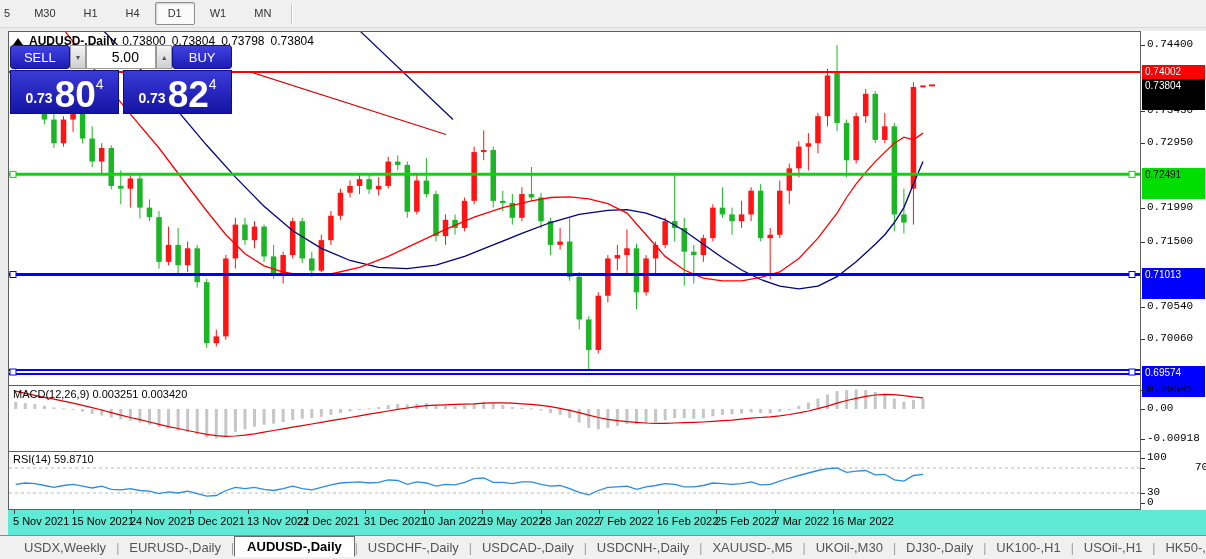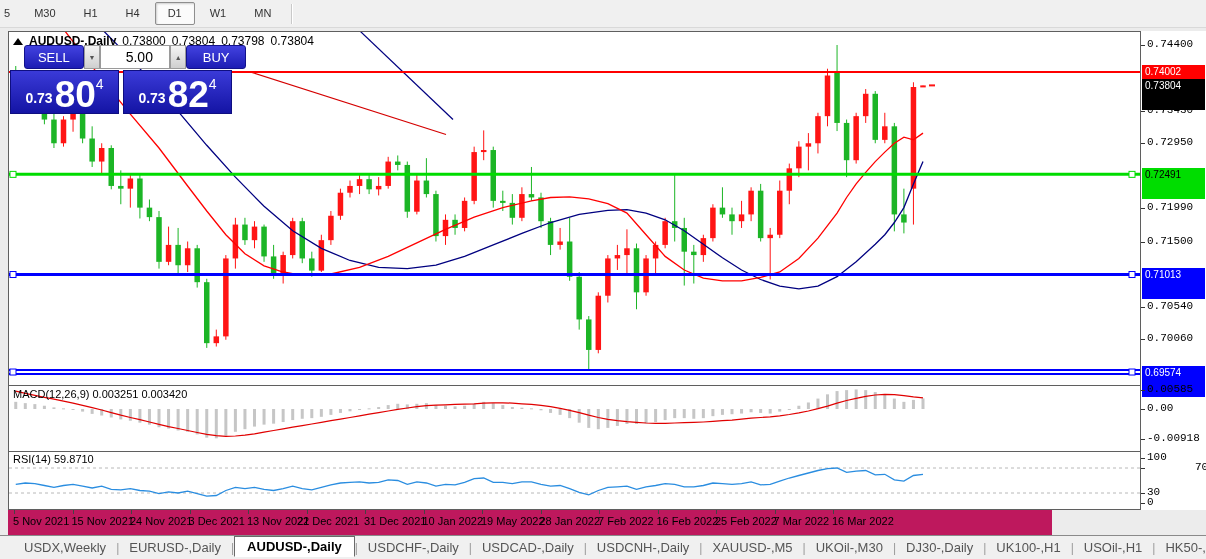--- a/index.html
+++ b/index.html
@@ -16,36 +16,36 @@
   .tb-sep{width:1px;height:20px;background:#c9c9c9;border-right:1px solid #fff;margin-left:6px;}
 
   
   .chart-bg{position:absolute;left:8px;top:31px;width:1198px;height:479px;background:#fff;}
   .line-h{position:absolute;background:#5f5f5f;}
   .axis-col{position:absolute;left:1141px;top:31px;width:65px;height:479px;background:#fff;}
   .axis-label{position:absolute;left:6px;font-size:11px;color:#000;white-space:nowrap;font-family:Liberation Mono, monospace;}
   .axis-tick{position:absolute;left:0;width:4px;height:1px;background:#333;}
   .price-badge{position:absolute;left:1px;height:31px;line-height:13px;font-size:10px;padding:0 0 0 3px;
                width:60px;white-space:nowrap;}
-  .date-axis{position:absolute;left:8px;top:510px;width:1044px;height:25px;background:#be185d;}
+  .date-axis{position:absolute;left:8px;top:510px;width:1198px;height:25px;background:#5eead4;}
   .date-label{position:absolute;top:5px;font-size:11px;color:#000;white-space:nowrap;}
   .date-tick{position:absolute;top:0;width:1px;height:4px;background:#444;}
 
   .pane-svg{position:absolute;left:9px;background:#fff;}
 
   
   .chart-title{position:absolute;left:13px;top:34px;font-size:12px;color:#000;z-index:6;
                display:flex;align-items:center;gap:6px;}
   .tri{width:0;height:0;border-left:5px solid transparent;border-right:5px solid transparent;
        border-bottom:7px solid #000;}
   .chart-title b{font-weight:bold;}
 
   
   .trade-panel{position:absolute;left:10px;top:45px;width:222px;height:69px;z-index:7;}
-  .tp-row1{position:absolute;left:14px;top:0;width:222px;height:24px;display:flex;justify-content:space-between;}
+  .tp-row1{position:absolute;left:0;top:0;width:222px;height:24px;display:flex;justify-content:space-between;}
   .tp-btn{width:62px;height:24px;background:linear-gradient(#4242e0,#1d1db4);border:1px solid #12128c;
           color:#fff;font-size:13px;display:flex;align-items:center;justify-content:center;
           border-radius:3px;box-sizing:border-box;}
   .spin{width:17px;height:24px;background:linear-gradient(#f4f4f4,#cfcfcf);border:1px solid #9a9a9a;
         box-sizing:border-box;display:flex;align-items:center;justify-content:center;font-size:7px;color:#555;}
   .vol{width:72px;height:24px;background:#fff;border:1px solid #9a9a9a;box-sizing:border-box;
        font-size:14px;color:#000;display:flex;align-items:center;justify-content:flex-end;padding-right:16px;}
   .tp-row2{position:absolute;left:0;top:25px;width:222px;height:44px;display:flex;gap:4px;}
   .quote-box{width:109px;height:44px;background:linear-gradient(#3a3ad8,#1414a4);border:1px solid #0e0e80;
              box-sizing:border-box;color:#fff;display:flex;align-items:flex-end;justify-content:center;

